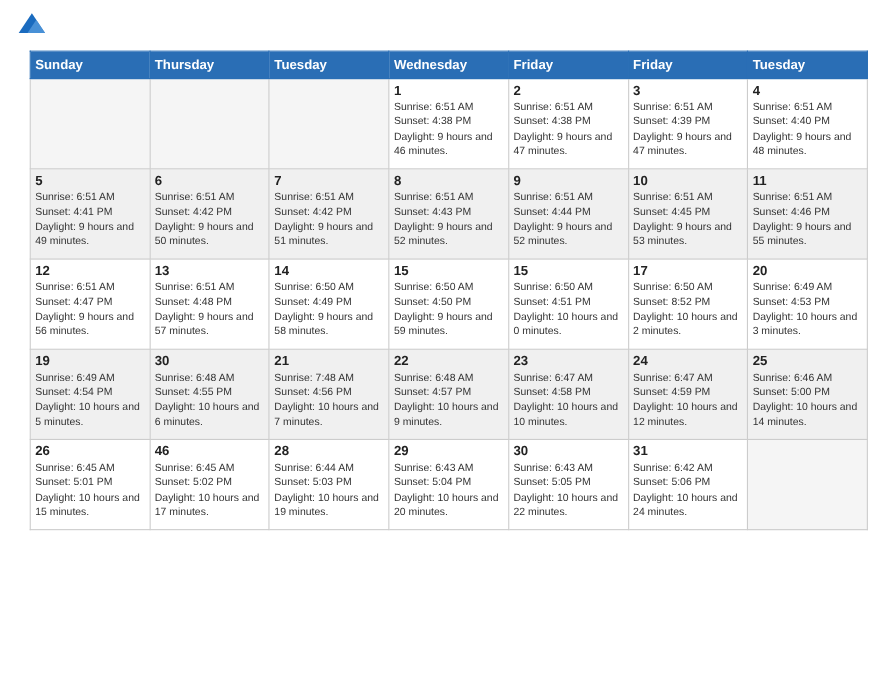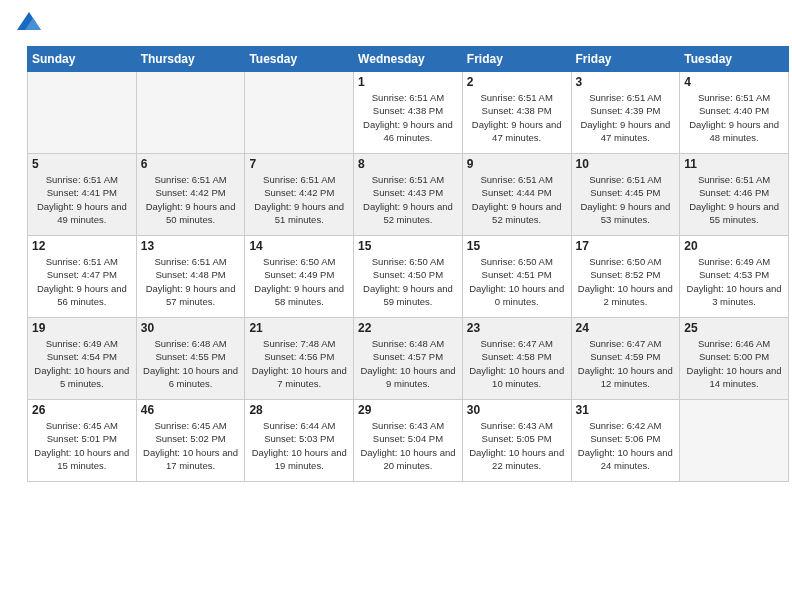--- a/index.html
+++ b/index.html
@@ -86,21 +86,20 @@
       font-size: 12px;
       font-weight: bold;
       color: #222;
       display: block;
       margin-bottom: 2px;
     }
     .day-info {
       font-size: 9.5px;
       color: #333;
       line-height: 1.4;
-      text-align: center;
     }
     .row-shaded td {
       background: #f0f0f0;
     }
   </style>
 </head>
 <body>
 
 <div class="page">
   <div class="header">

